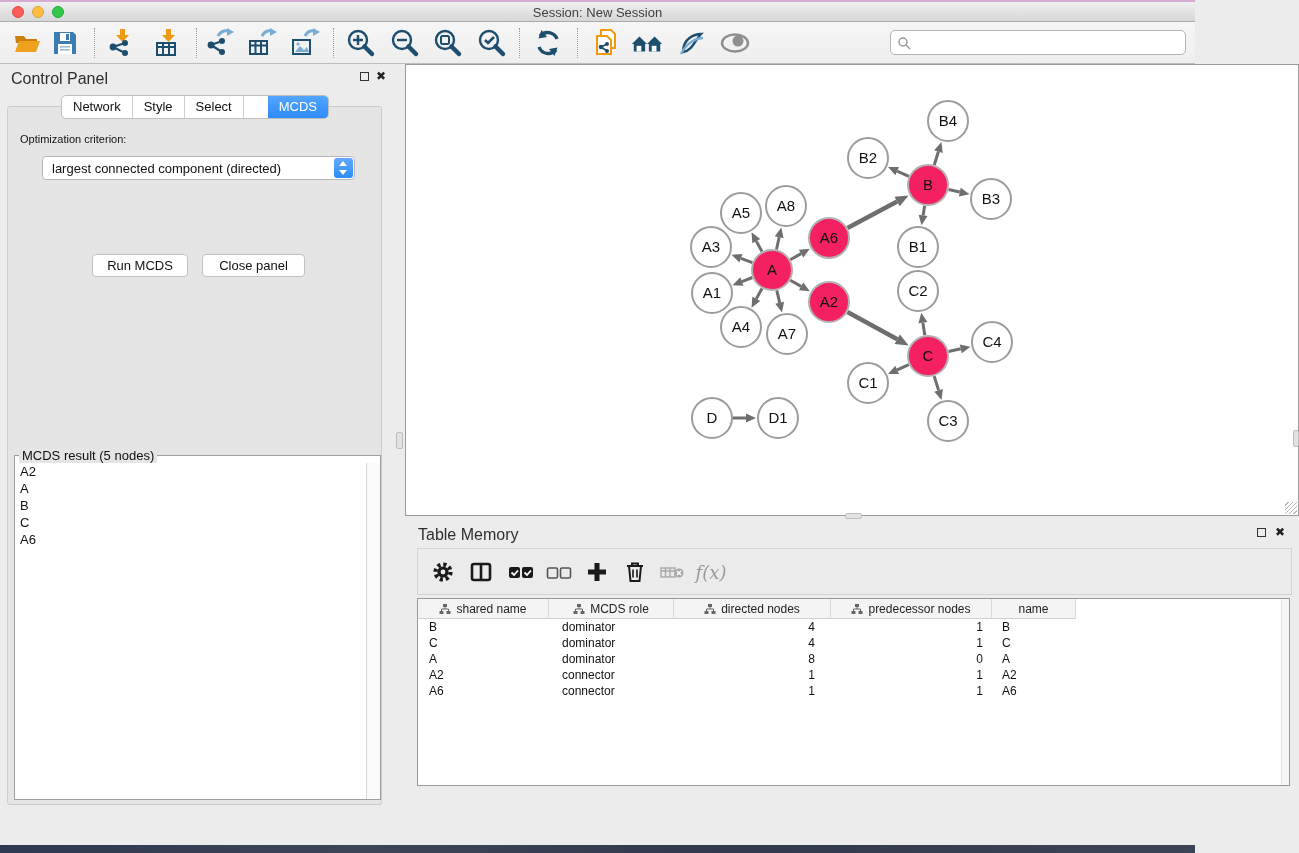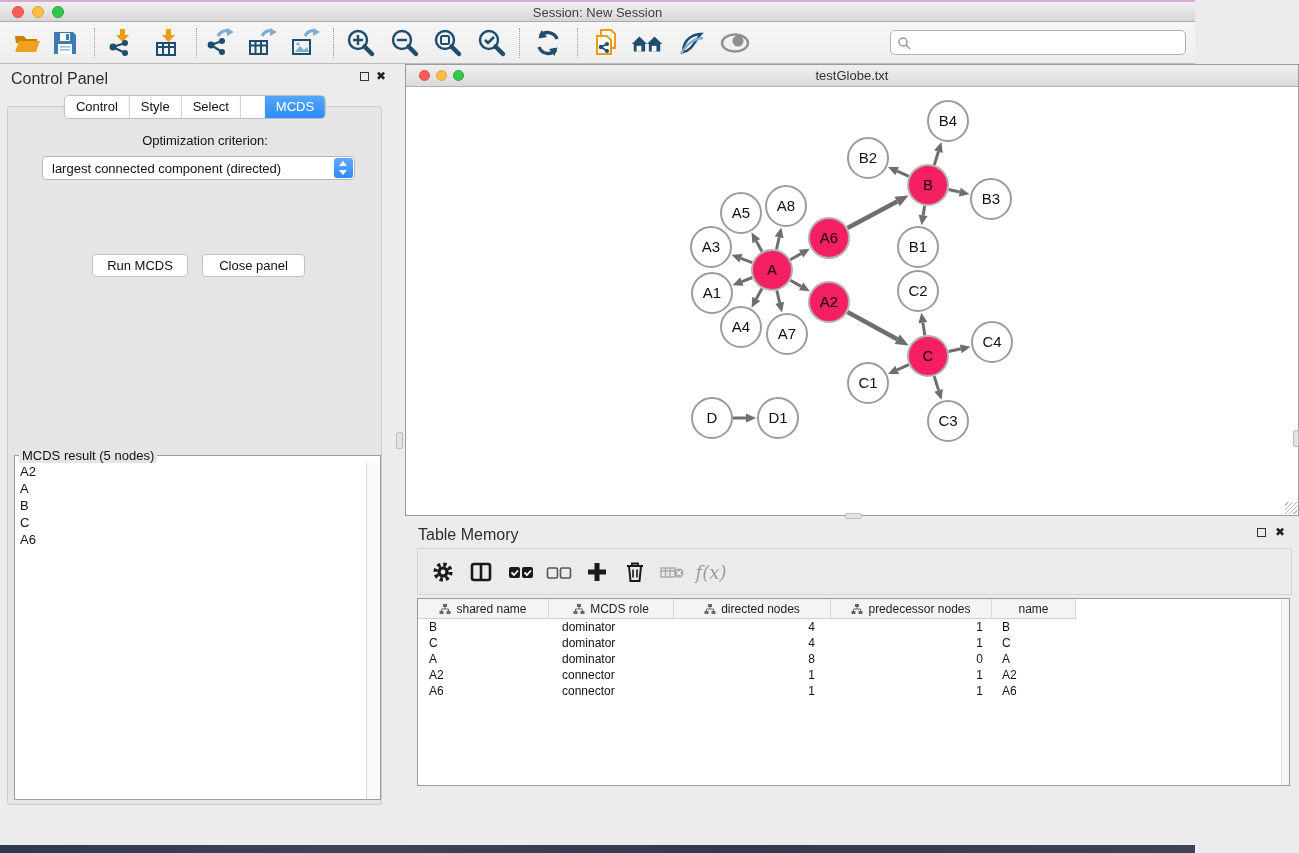--- a/index.html
+++ b/index.html
@@ -39,21 +39,21 @@
   .cp-content { position:absolute; left:7px; right:8px; top:42px; bottom:13px;
     background:#e5e5e5; border:1px solid #cccccc; border-radius:3px; }
 
   .seg { display:inline-flex; background:#fff; border:1px solid #bdbdbd; border-radius:5px;
     overflow:hidden; font-size:13px; }
   .seg .tab { padding:3px 11px 4px 11px; border-right:1px solid #cfcfcf; color:#111; white-space:nowrap; }
   .seg .tab:last-child { border-right:none; }
   .seg .tab.active { background:linear-gradient(#54a6fd,#2e8bfa); color:#fff;margin-left:24px; }
   .cp-tabs { position:absolute; top:31px; left:50%; transform:translateX(-50%); }
 
-  .opt-label { position:absolute; left:0; right:0; top:69px; text-align:center; font-size:13px; color:#111;margin-left:20px; }
+  .opt-label { position:absolute; left:0; right:0; top:69px; font-size:11px; color:#111;margin-left:20px; }
   .dropdown { position:absolute; left:42px; top:92px; width:313px; height:24px; background:#fff;
     border:1px solid #b6b6b6; border-radius:4px; }
   .dropdown .dd-text { position:absolute; left:9px; top:4px; font-size:13px; color:#111; white-space:nowrap; }
   .dd-stepper { position:absolute; right:1px; top:1px; width:19px; height:20px; border-radius:3px;
     background:linear-gradient(#60aafd,#2f8cfa); }
   .dd-stepper .up, .dd-stepper .down { position:absolute; left:5px; width:0; height:0;
     border-left:4.5px solid transparent; border-right:4.5px solid transparent; }
   .dd-stepper .up { top:3px; border-bottom:5px solid #fff; }
   .dd-stepper .down { bottom:3px; border-top:5px solid #fff; }
 
@@ -282,21 +282,21 @@
   </div>
 
   <div class="control-panel">
     <div class="panel-head">
       <span class="panel-title">Control Panel</span>
       <span class="float-ic" style="left:360px"></span>
       <span class="close-ic" style="left:376px">✖</span>
     </div>
     <div class="cp-content"></div>
     <div class="seg cp-tabs">
-      <span class="tab">Control</span>
+      <span class="tab">Network</span>
       <span class="tab">Style</span>
       <span class="tab">Select</span>
       <span class="tab active">MCDS</span>
     </div>
     <div class="opt-label">Optimization criterion:</div>
     <div class="dropdown">
       <span class="dd-text">largest connected component (directed)</span>
       <span class="dd-stepper">
         <span class="up"></span>
           <span class="down"></span>
@@ -313,26 +313,20 @@
           <div class="mcds-item">C</div>
           <div class="mcds-item">A6</div>
         </div>
       <div class="mcds-scroll"></div>
     </div>
   </div>
 
   <div class="grip-v"></div>
 
   <div class="net-window">
-    <div class="net-titlebar">
-      <span class="net-tl tl red" style="left:13px"></span>
-      <span class="net-tl tl yellow" style="left:30px"></span>
-      <span class="net-tl tl green" style="left:47px"></span>
-      <div class="title">testGlobe.txt</div>
-    </div>
     <svg class="net-canvas" id="graph-svg" viewBox="0 0 892 428" width="892" height="428">
         <line x1="355.96678911489033" y1="164.55183804995966" x2="350.2887023011195" y2="154.11148487625198" stroke="#6e6e6e" stroke-width="3"></line>
         <polygon points="345.51098283201964,145.32664585242324 354.2418798618424,151.96151111515704 346.3355247403966,156.26145863734692" fill="#6e6e6e"></polygon>
         <line x1="370.4876344549141" y1="162.4850996346785" x2="373.16169987822616" y2="150.26080055668038" stroke="#6e6e6e" stroke-width="3"></line>
         <polygon points="375.2986686662805,140.49180038271777 377.5577499565093,151.22243651130483 368.765649799943,149.29916460205592" fill="#6e6e6e"></polygon>
         <line x1="346.35035698573034" y1="175.5911182077344" x2="334.94231316460133" y2="171.2897246358333" stroke="#6e6e6e" stroke-width="3"></line>
         <polygon points="325.5853403006634,167.76168568713538 336.5299306915154,167.07908684706123 333.35469563768726,175.50036242460536" fill="#6e6e6e"></polygon>
         <line x1="346.39133153665693" y1="190.5166562442815" x2="335.87987575366554" y2="194.54604762776154" stroke="#6e6e6e" stroke-width="3"></line>
         <polygon points="326.5424145806451,198.12540774408606 334.2691637013195,190.3441900999023 337.4905878060116,198.74790515562077" fill="#6e6e6e"></polygon>
         <line x1="355.96678911489033" y1="201.44816195004034" x2="350.2887023011195" y2="211.88851512374802" stroke="#6e6e6e" stroke-width="3"></line>

